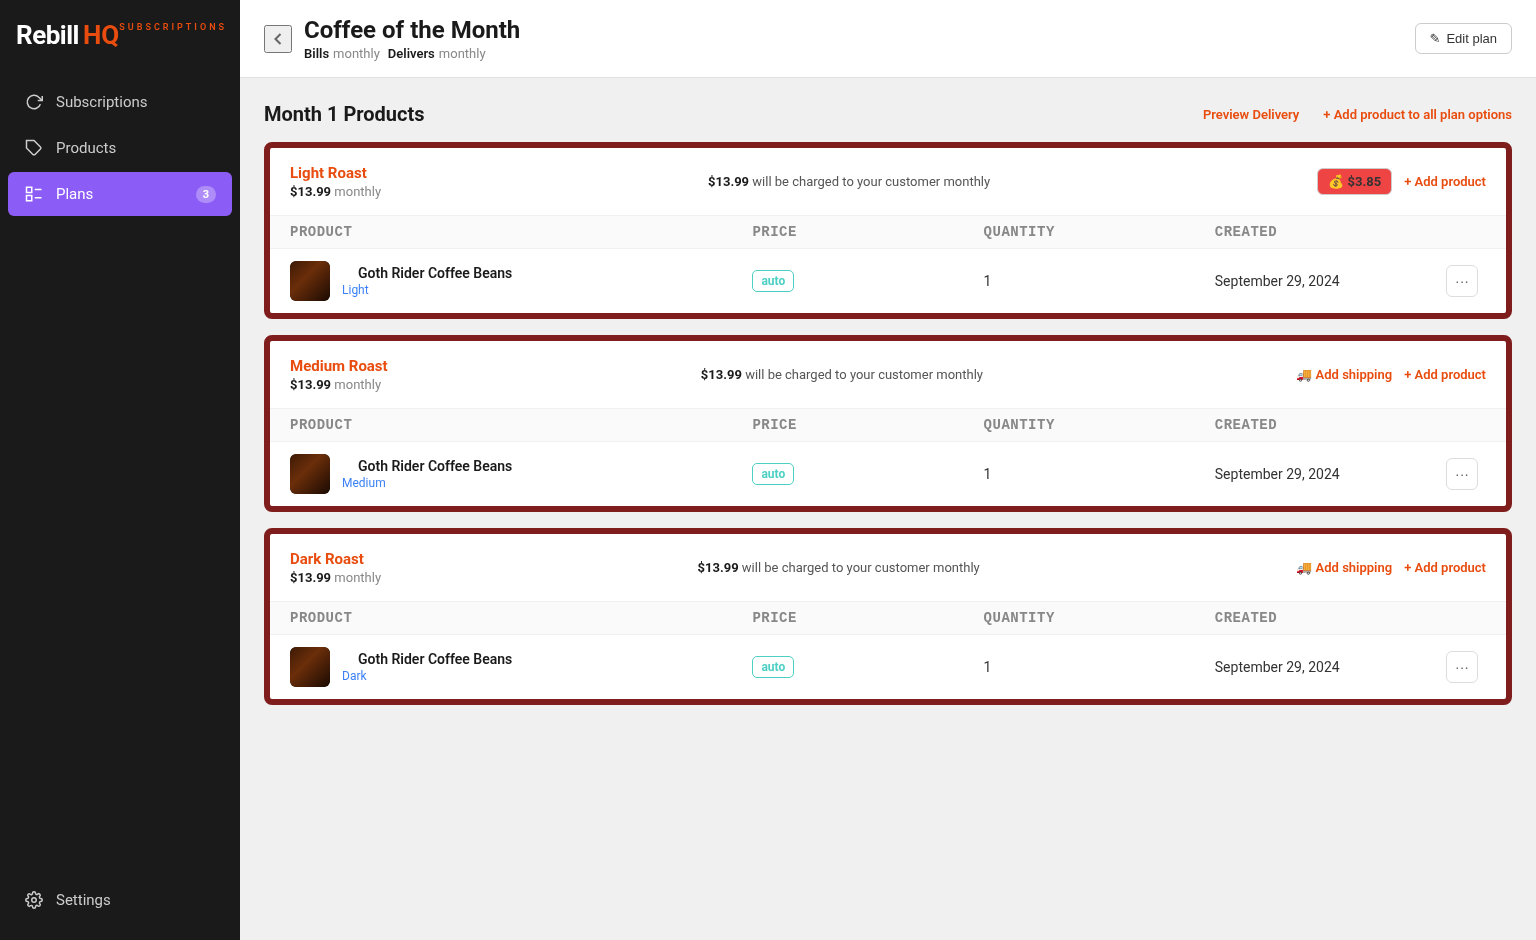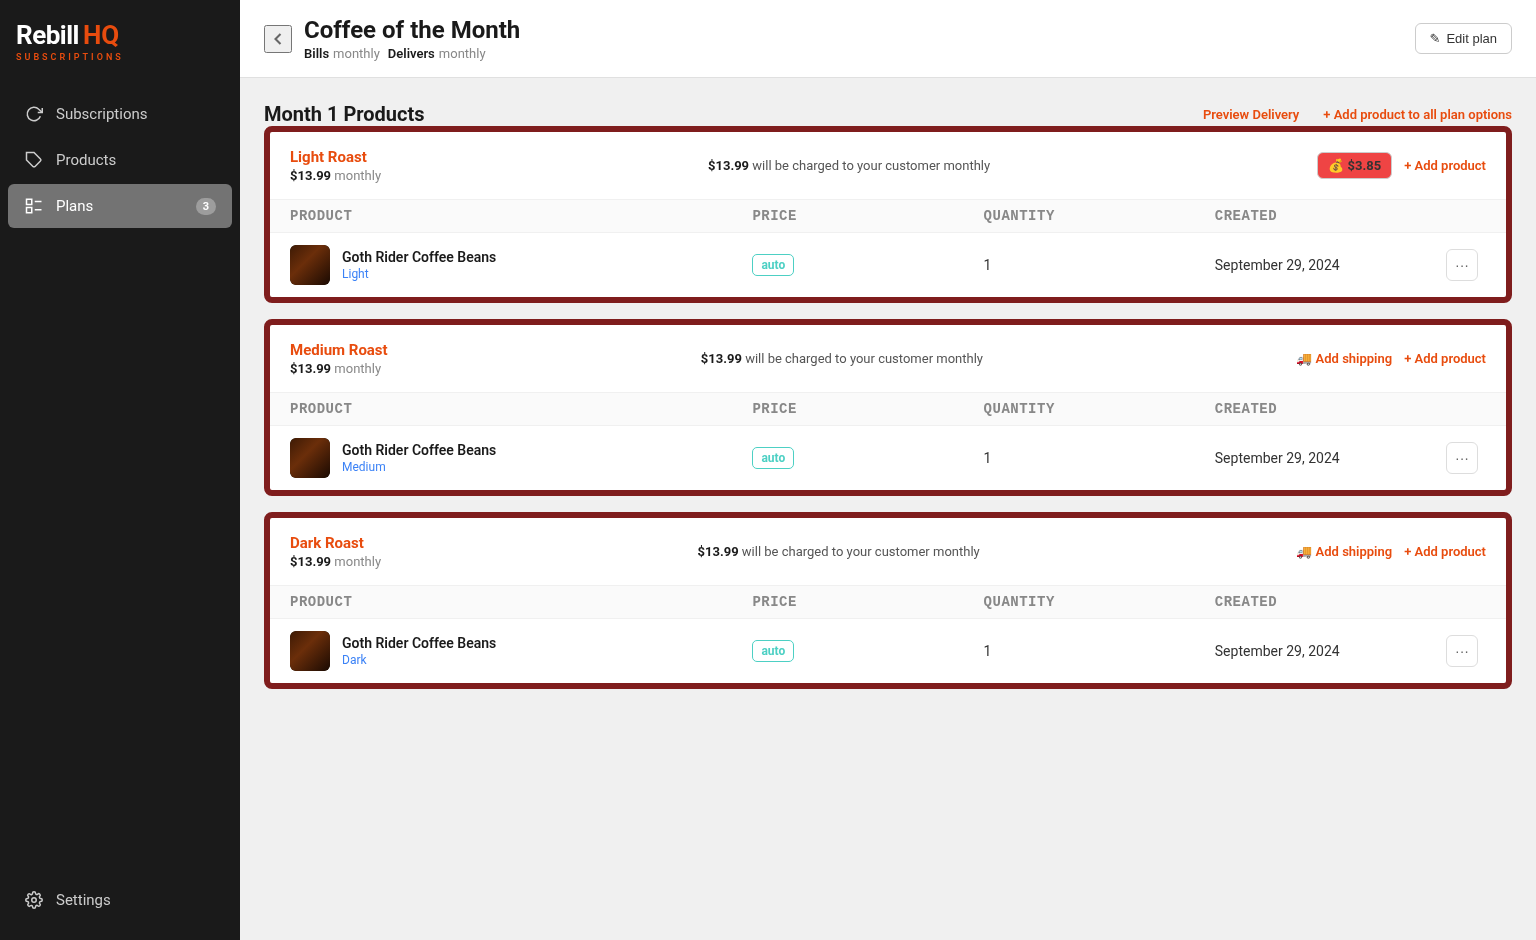--- a/index.html
+++ b/index.html
@@ -11,21 +11,20 @@
       min-width: 240px;
       background: #1a1a1a;
       color: #fff;
       display: flex;
       flex-direction: column;
       height: 100vh;
     }
     .sidebar-logo {
       padding: 20px 16px;
       display: flex;
-      flex-direction: column;
     }
     .logo-row {
       display: flex;
       align-items: center;
       gap: 4px;
     }
     .logo-rebill {
       font-size: 26px;
       font-weight: 700;
       color: #fff;
@@ -54,21 +53,21 @@
       gap: 12px;
       padding: 12px 16px;
       color: #ccc;
       cursor: pointer;
       font-size: 15px;
       border-radius: 6px;
       margin: 2px 8px;
       text-decoration: none;
     }
     .nav-item.active {
-      background: #737373;
+      background: #8b5cf6;
       color: #fff;
     }
     .nav-icon {
       width: 20px;
       height: 20px;
       display: flex;
       align-items: center;
       justify-content: center;
       flex-shrink: 0;
     }
@@ -155,20 +154,21 @@
     .content {
       flex: 1;
       overflow-y: auto;
       padding: 24px;
       background: #f0f0f0;
     }
     .section-header {
       display: flex;
       align-items: center;
       justify-content: space-between;
+      margin-bottom: 16px;
     }
     .section-title {
       font-size: 20px;
       font-weight: 700;
       color: #1a1a1a;
     }
     .section-actions {
       display: flex;
       align-items: center;
       gap: 24px;
@@ -298,20 +298,21 @@
     .product-thumb-inner {
       width: 40px;
       height: 40px;
       background: linear-gradient(135deg, #3d1a05 0%, #6b2e0a 40%, #1a0a02 100%);
       border-radius: 6px;
     }
     .product-name {
       font-size: 14px;
       font-weight: 600;
       color: #1a1a1a;
+      margin-left: 16px;
     }
     .product-variant {
       font-size: 12px;
       color: #3b82f6;
       margin-top: 2px;
     }
     .price-badge {
       display: inline-block;
       border: 1.5px solid #4dd0c4;
       color: #4dd0c4;

